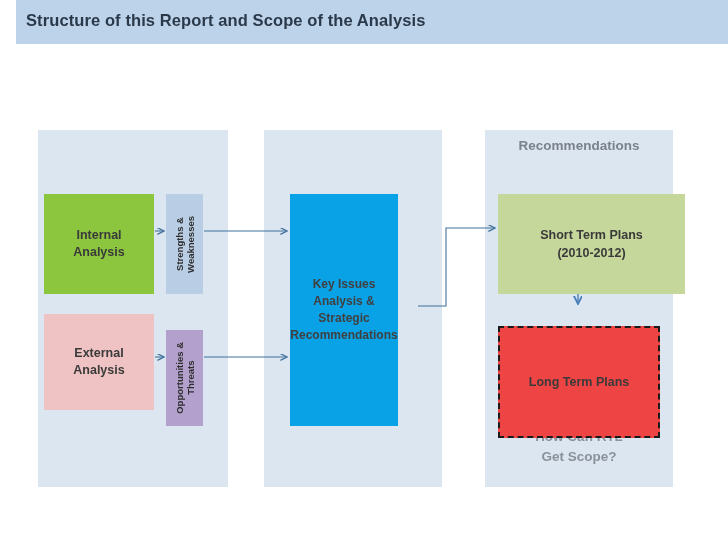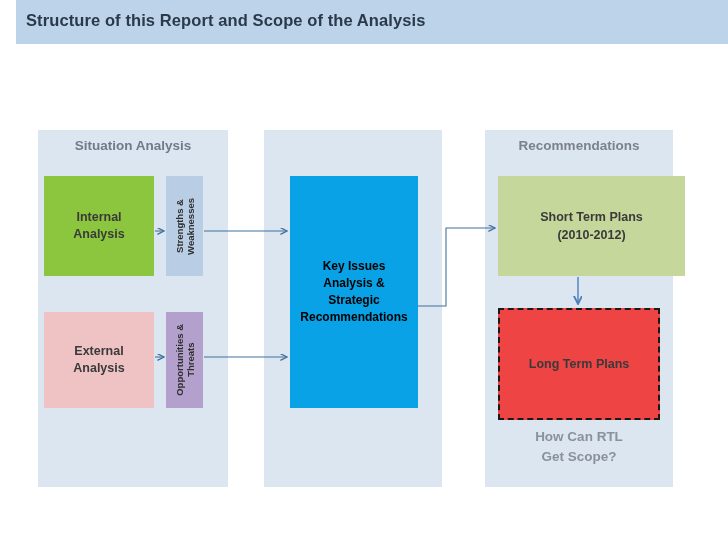--- a/index.html
+++ b/index.html
@@ -76,33 +76,34 @@
   
   .box {
     position: absolute;
     display: flex;
     align-items: center;
     justify-content: center;
     text-align: center;
     font-weight: bold;
     color: #3a3a3a;
     box-sizing: border-box;
+    margin-top: 18px;
   }
 
   #box-internal {
     left: 44px; top: 176px;
     width: 110px; height: 100px;
     background: #8dc63f;
     background: #8cc63e;
     font-size: 12.5px;
     line-height: 17px;
     white-space: pre-line;
   }
   #box-external {
-    left: 44px; top: 312px;
+    left: 44px; top: 296px;
     width: 110px; height: 96px;
     background: #efc3c3;
     font-size: 12.5px;
     line-height: 17px;
     white-space: pre-line;
   }
   #box-strengths {
     left: 166px; top: 176px;
     width: 37px; height: 100px;
     background: #b9cde5;
@@ -118,25 +119,25 @@
     color: #2e2e2e;
     line-height: 11px;
     white-space: pre-line;
     writing-mode: vertical-rl;
     transform: rotate(180deg);
     text-align: center;
   }
 
   #box-keyissues {
     left: 290px; top: 176px;
-    width: 128px; height: 232px;
+    width: 108px; height: 232px;
     background: #0aa2e6;
     font-size: 12px;
     line-height: 17px;
-    color: #000000;
+    color: #404040;
     padding: 0 4px;
     white-space: pre-line;
   }
 
   #box-shortterm {
     left: 498px; top: 176px;
     width: 187px; height: 100px;
     background: #c5d79a;
     font-size: 12.5px;
     line-height: 18px;
@@ -164,21 +165,20 @@
 </head>
 <body>
 
 <div id="slide">
 
   <div id="title-bar">
     <div id="title-text">Structure of this Report and Scope of the Analysis</div>
   </div>
 
   <div class="panel" id="panel-situation">
-    <div class="panel-header">Situation Analysis</div>
   </div>
 
   <div class="panel" id="panel-alternatives">
   </div>
 
   <div class="panel" id="panel-recommendations">
     <div class="panel-header">Recommendations</div>
     <div class="panel-footer">How Can RTL
 Get Scope?</div>
   </div>

